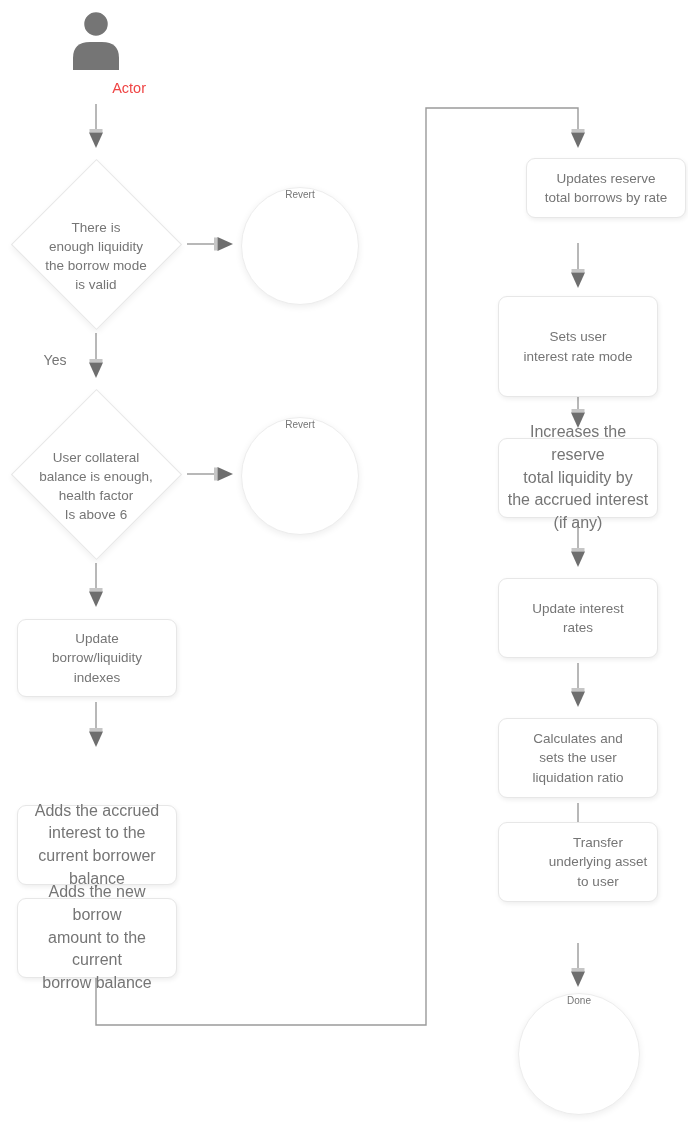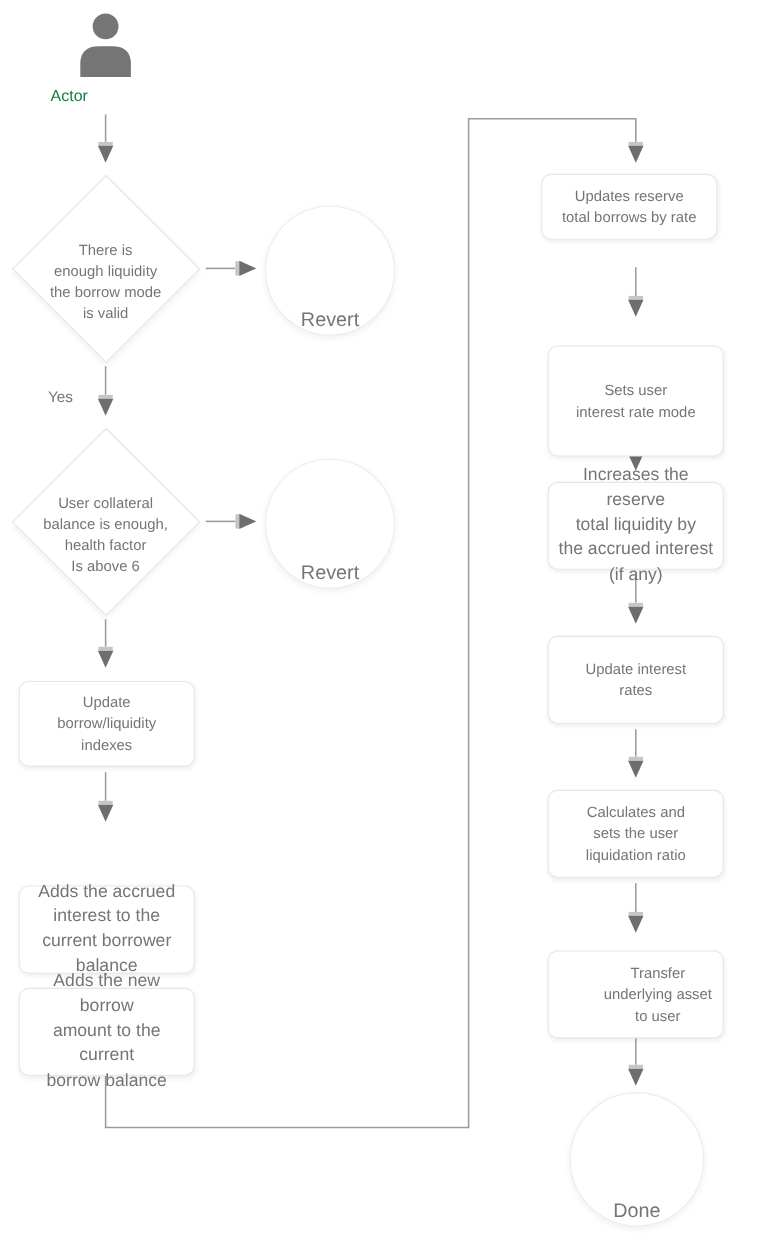--- a/index.html
+++ b/index.html
@@ -61,61 +61,61 @@
     margin-top: 12px;
   }
   
   .circle {
     position: absolute;
     background: #ffffff;
     border: 1px solid #ededed;
     border-radius: 50%;
     box-shadow: 0 2px 7px rgba(0,0,0,0.07);
     display: flex;
-    align-items: flex-end;
+    align-items: flex-start;
     justify-content: center;
-    font-size: 18px;
+    font-size: 10px;
   }
   .circle.revert { width: 118px; height: 118px; }
   .circle.done { width: 122px; height: 122px; }
   
   #actor-icon { position: absolute; left: 65px; top: 8px; }
   #actor-label {
     position: absolute;
     left: 46px; top: 80px;
     width: 100px;
-    text-align: left;
+    text-align: right;
     font-size: 14.5px;
-    color: #15803d;
+    color: #ef4444;
   }
   #yes-label {
     position: absolute;
     left: 33px; top: 352px;
     width: 44px;
     text-align: center;
     font-size: 14px;
     color: #757575;
   }
   
   #diamond1-shape { left: 36px; top: 184px; }
   #diamond1-label { left: 16px; top: 202px; }
   #diamond2-shape { left: 36px; top: 414px; }
   #diamond2-label { left: 16px; top: 432px; }
   #revert1 { left: 241px; top: 187px; }
   #revert2 { left: 241px; top: 417px; }
   #done    { left: 518px; top: 993px; }
   #box-l1 { left: 17px; top: 619px; height: 78px; }
   #box-l2 { left: 17px; top: 758px; height: 80px; margin-top: 47px; }
   #box-l3 { left: 17px; top: 898px; height: 80px; }
-  #box-r1 { left: 492px; top: 158px; height: 60px; }
-  #box-r2 { left: 498px; top: 314px; height: 101px; }
+  #box-r1 { left: 526px; top: 158px; height: 60px; }
+  #box-r2 { left: 498px; top: 296px; height: 101px; }
   #box-r3 { left: 498px; top: 438px; height: 80px; }
   #box-r4 { left: 498px; top: 578px; height: 80px; }
   #box-r5 { left: 498px; top: 718px; height: 80px; }
-  #box-r6 { left: 498px; top: 864px; height: 80px; padding-left: 48px; }
+  #box-r6 { left: 498px; top: 822px; height: 80px; padding-left: 48px; }
 </style>
 </head>
 <body>
 
 <div id="canvas">
 
   <svg id="arrow-layer" width="688" height="1131" viewBox="0 0 688 1131">
     <g>
       <line x1="96" y1="104" x2="96" y2="129" stroke="#9a9a9a" stroke-width="1.4"></line>
       <rect x="89.5" y="129" width="13" height="3.5" fill="#c6c6c6"></rect>

